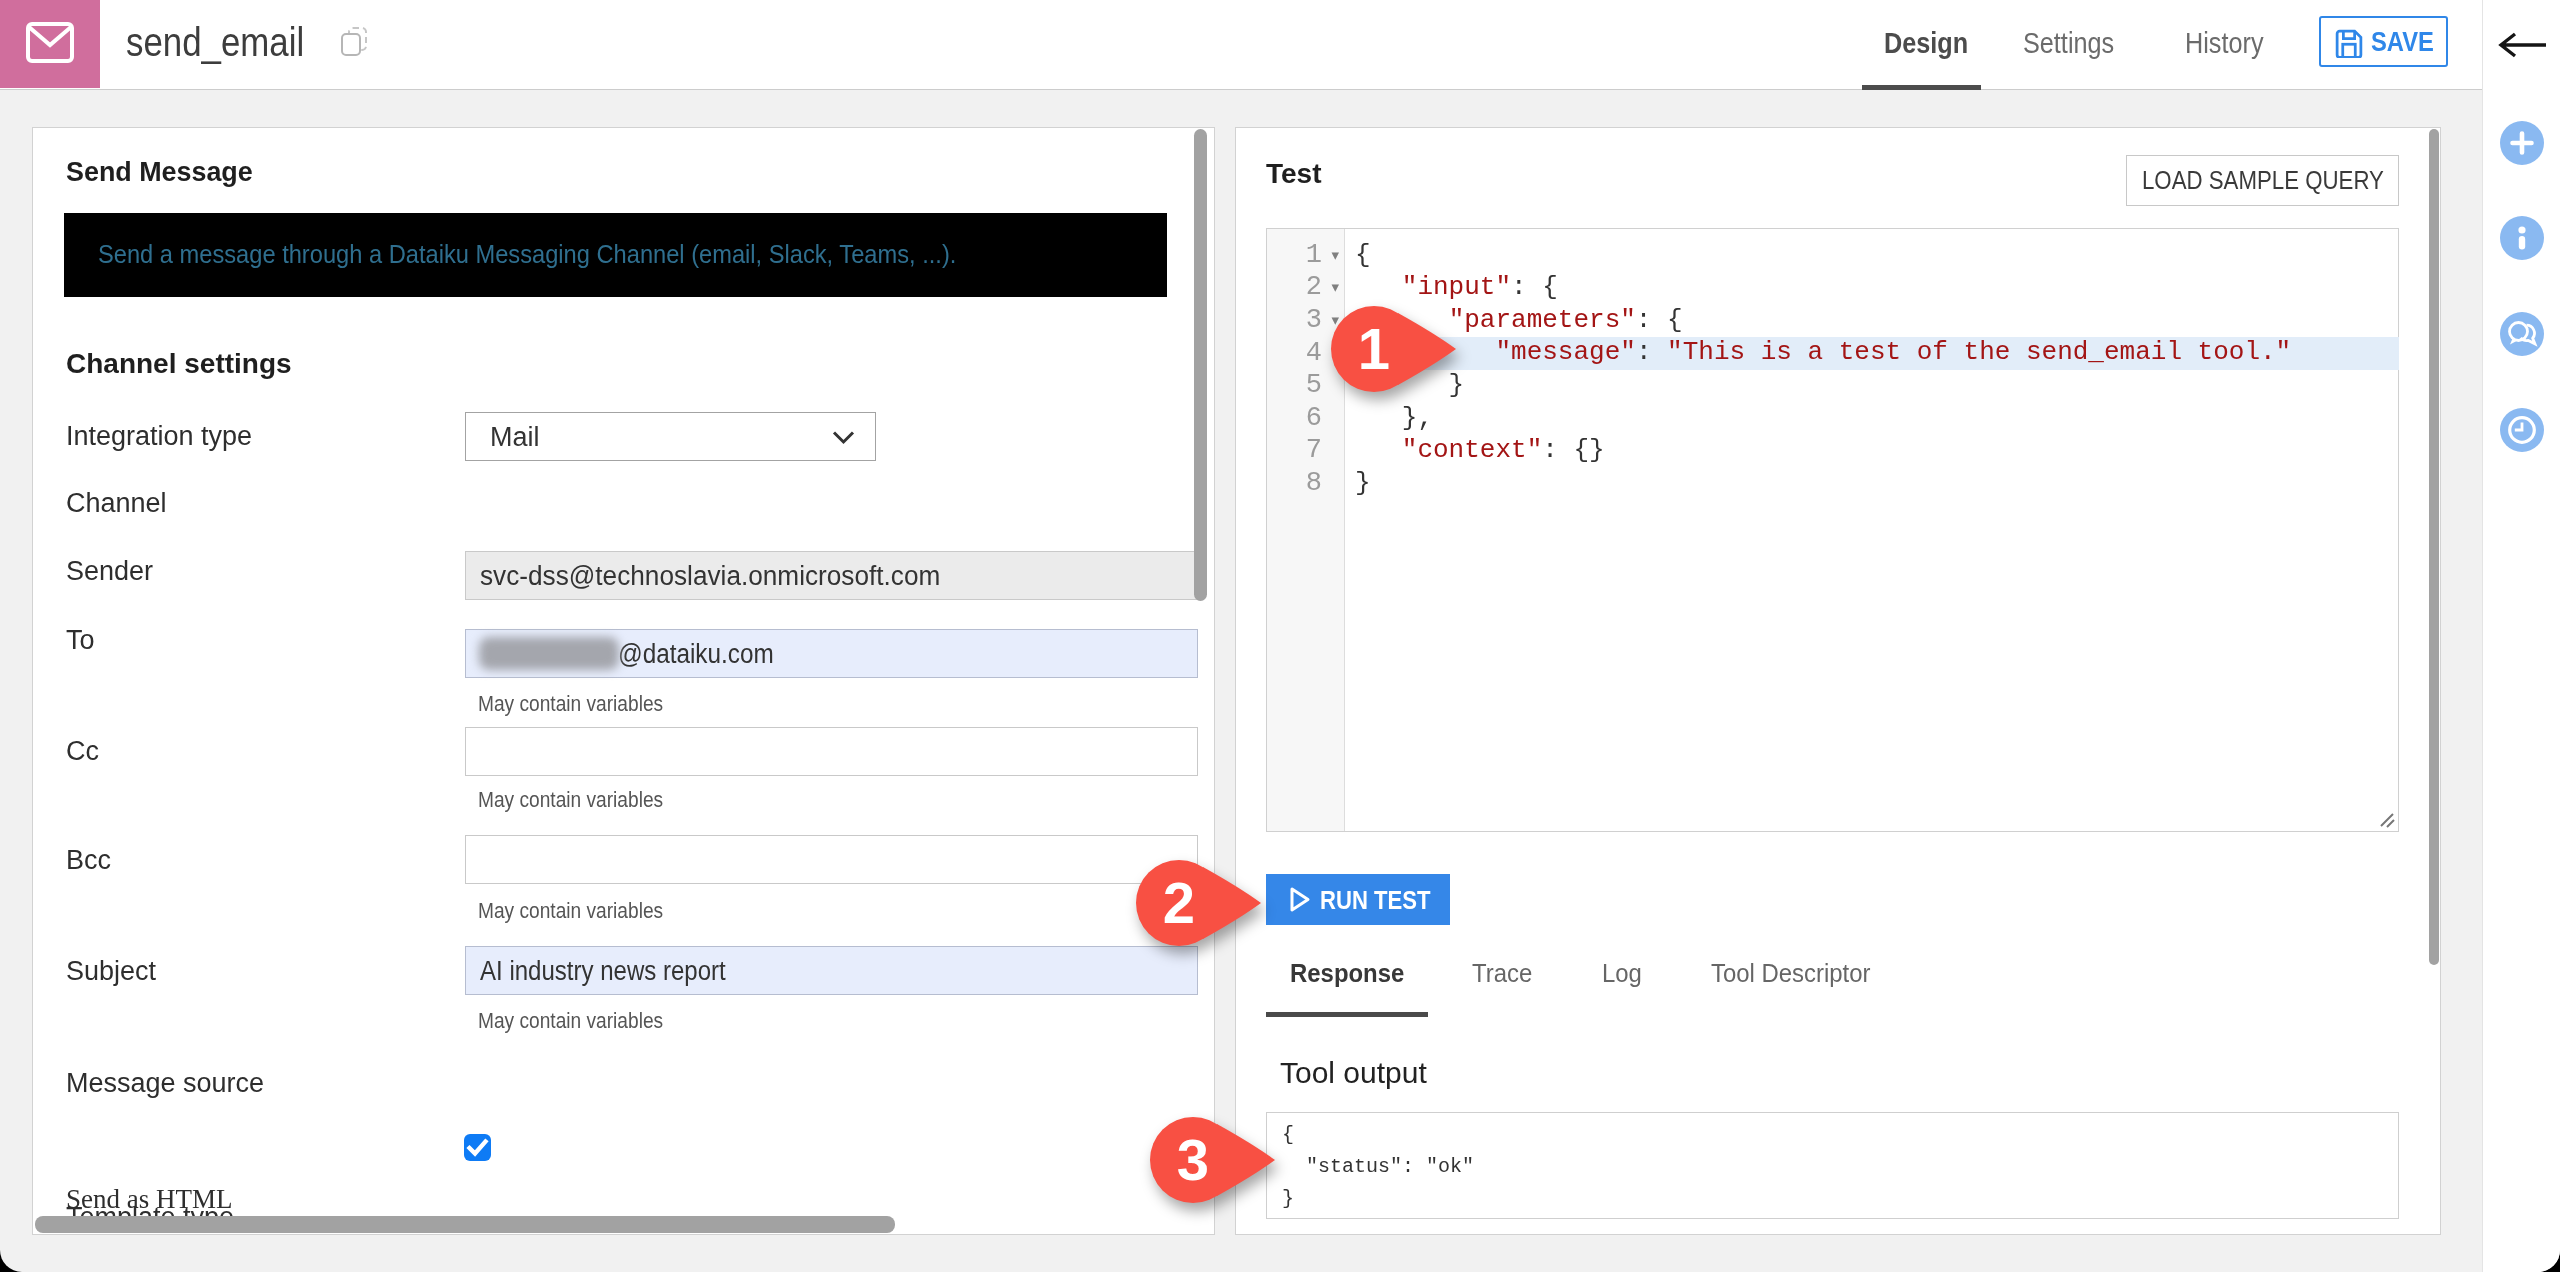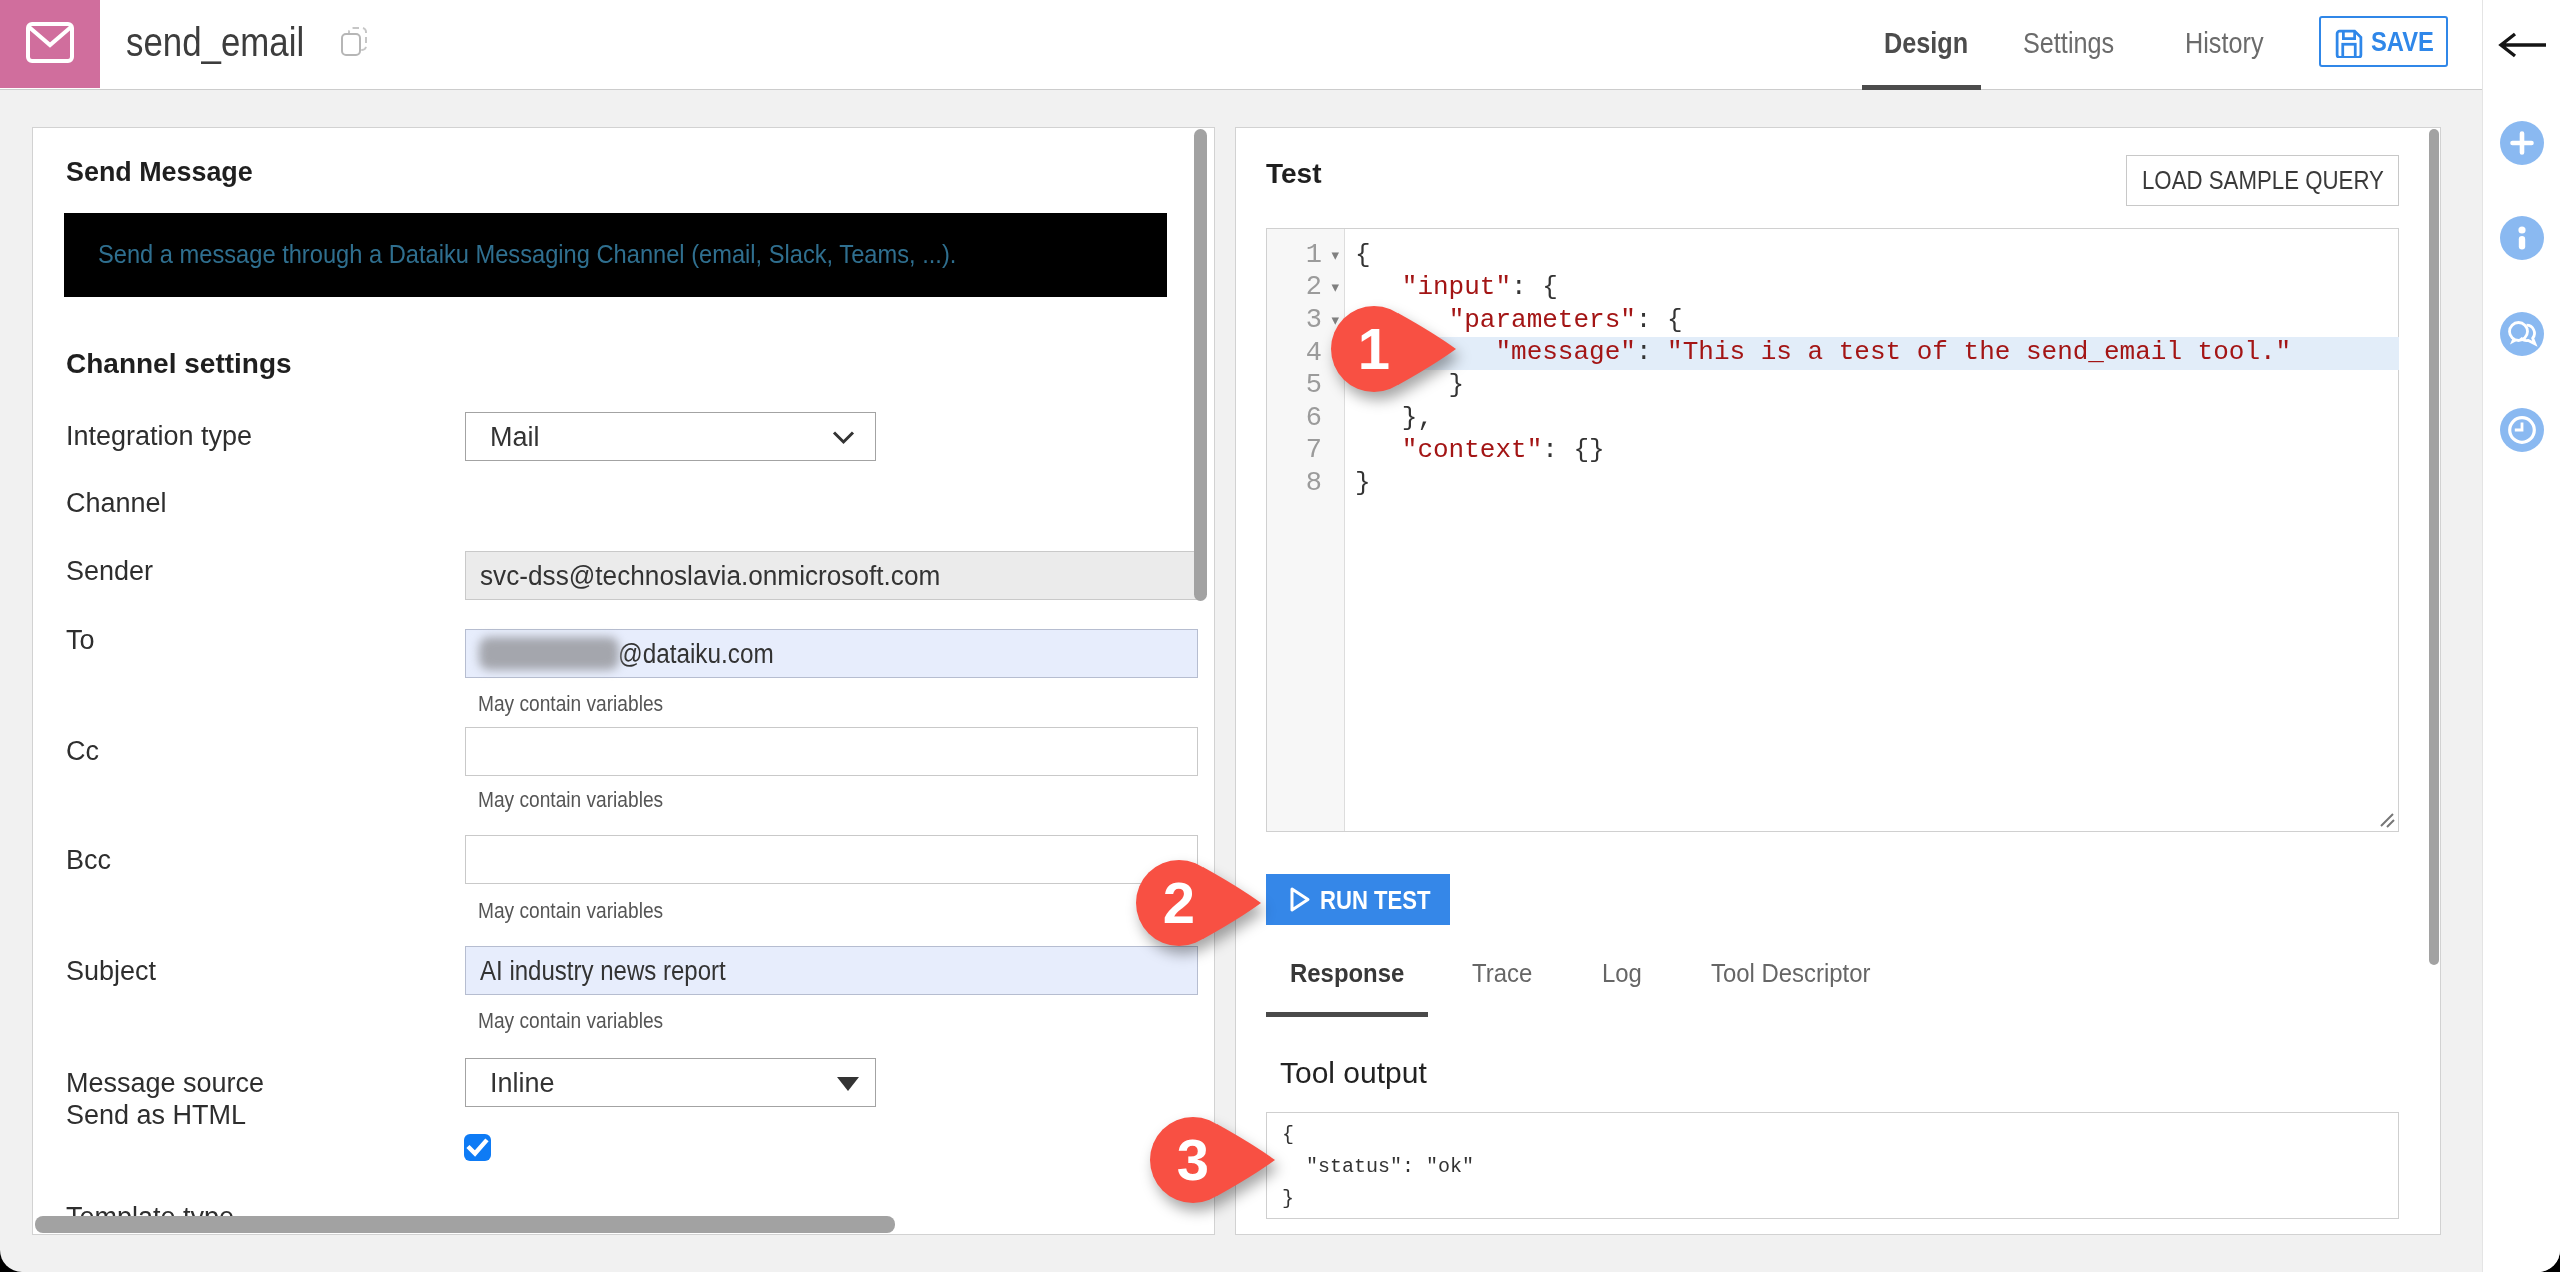--- a/index.html
+++ b/index.html
@@ -107,26 +107,22 @@
     <div class="inp" style="top:707px;"></div>
     <div class="mcv" style="top:770px;">May contain variables</div>
 
     <div class="lbl" style="top:828px;">Subject</div>
     <div class="inp blue" style="top:818px;">
         <span class="txt" style="transform:scaleX(0.89);">AI industry news report</span>
       </div>
     <div class="mcv" style="top:880px;">May contain variables</div>
 
     <div class="lbl" style="top:940px;">Message source</div>
-    <div class="sel" style="top:930px;">
-        <span class="txt">Inline</span>
-      <div class="tri" style="right:16px;top:18px;"></div>
-    </div>
-
-    <div class="lbl" style="top:972px;">Send as HTML</div>
+
+    <div class="lbl" style="top:1056px;font-family:Liberation Serif, serif;">Send as HTML</div>
     <div style="position:absolute;left:431px;top:1006px;width:27px;height:27px;background:#0e7bf5;border-radius:6px;">
       <svg width="27" height="27" viewBox="0 0 27 27">
           <polyline points="5.5,14 11,19.5 21.5,7.5" fill="none" stroke="#fff" stroke-width="4.4" stroke-linecap="square"></polyline>
         </svg>
     </div>
 
     <div class="lbl" style="top:1074px;">Template type</div>
 
     <div style="position:absolute;left:0;top:1088px;width:1181px;height:18px;background:#fff;"></div>
     <div class="sbar" style="left:2px;top:1088px;width:860px;height:17px;"></div>

